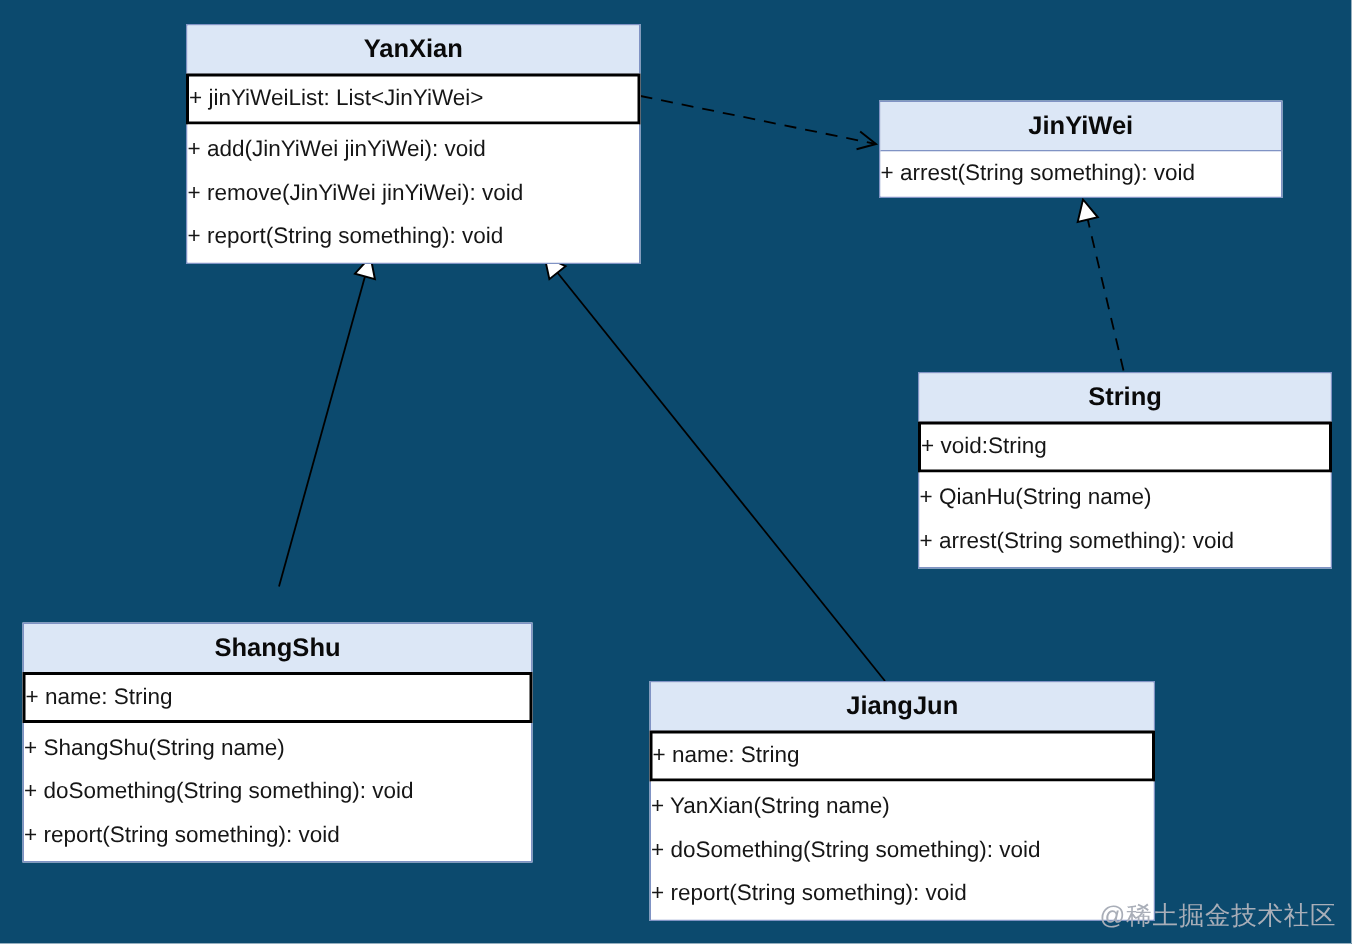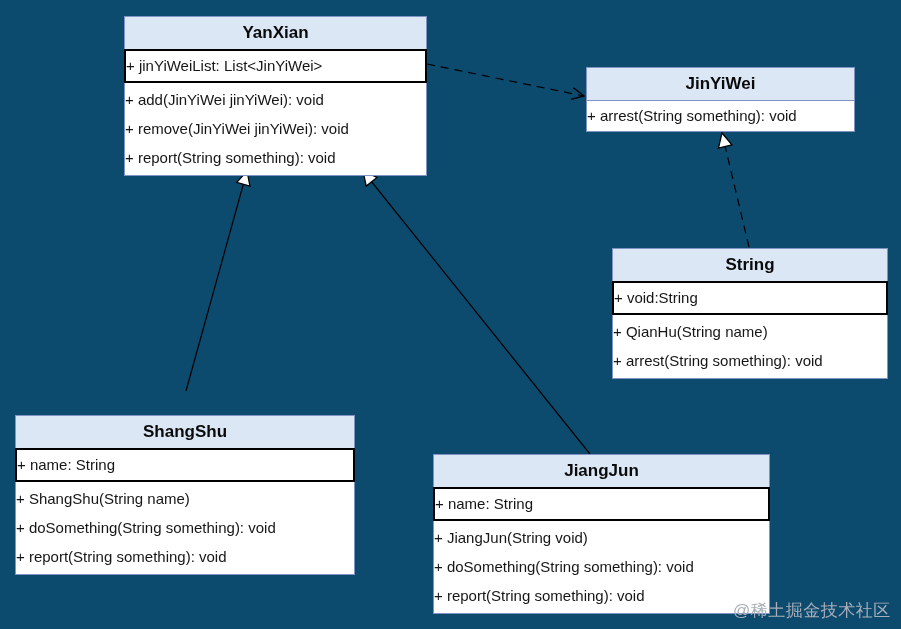--- a/index.html
+++ b/index.html
@@ -123,21 +123,21 @@
       <div class="uml-row">+ report(String something): void</div>
     </div>
   </div>
 
   <div class="uml-class" style="left:421px;top:454px;width:337px;margin-left:12px;">
     <div class="uml-header">JiangJun</div>
     <div class="uml-attrs">
       <div class="uml-row">+ name: String</div>
     </div>
     <div class="uml-methods">
-      <div class="uml-row">+ JiangJun(String void)</div>
+      <div class="uml-row">+ YanXian(String name)</div>
       <div class="uml-row">+ doSomething(String something): void</div>
       <div class="uml-row">+ report(String something): void</div>
     </div>
   </div>
 
   <div class="watermark">@稀土掘金技术社区</div>
 
 </div>
 
 </body></html>

